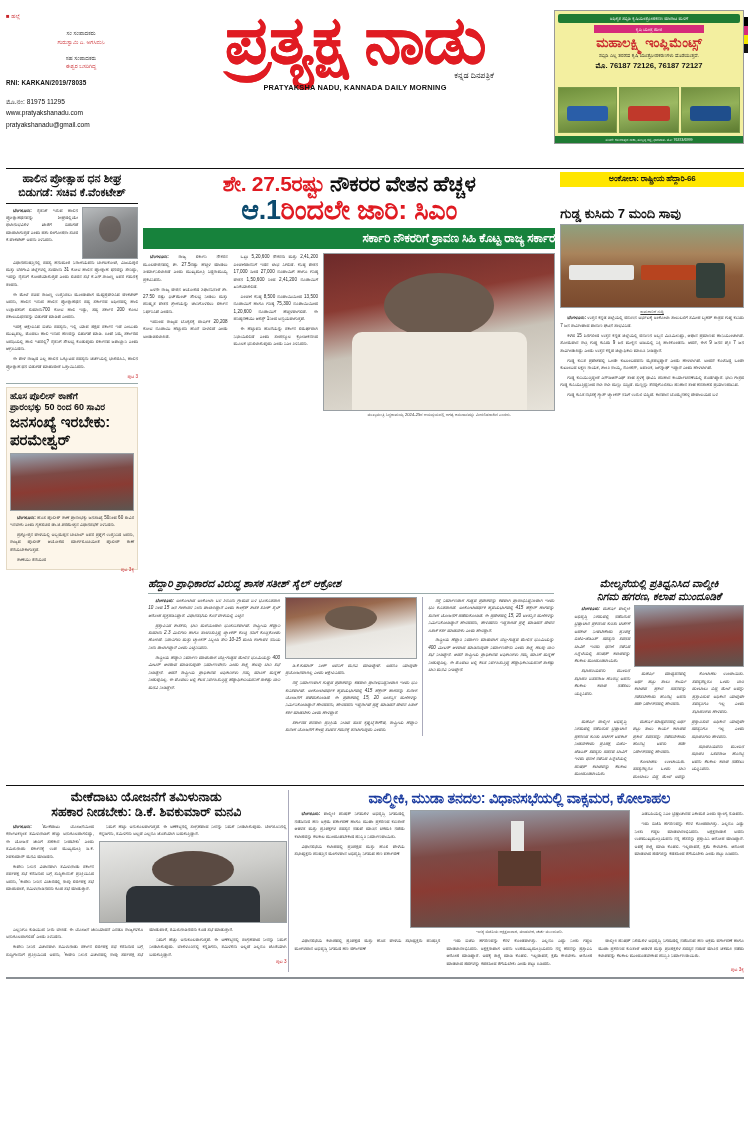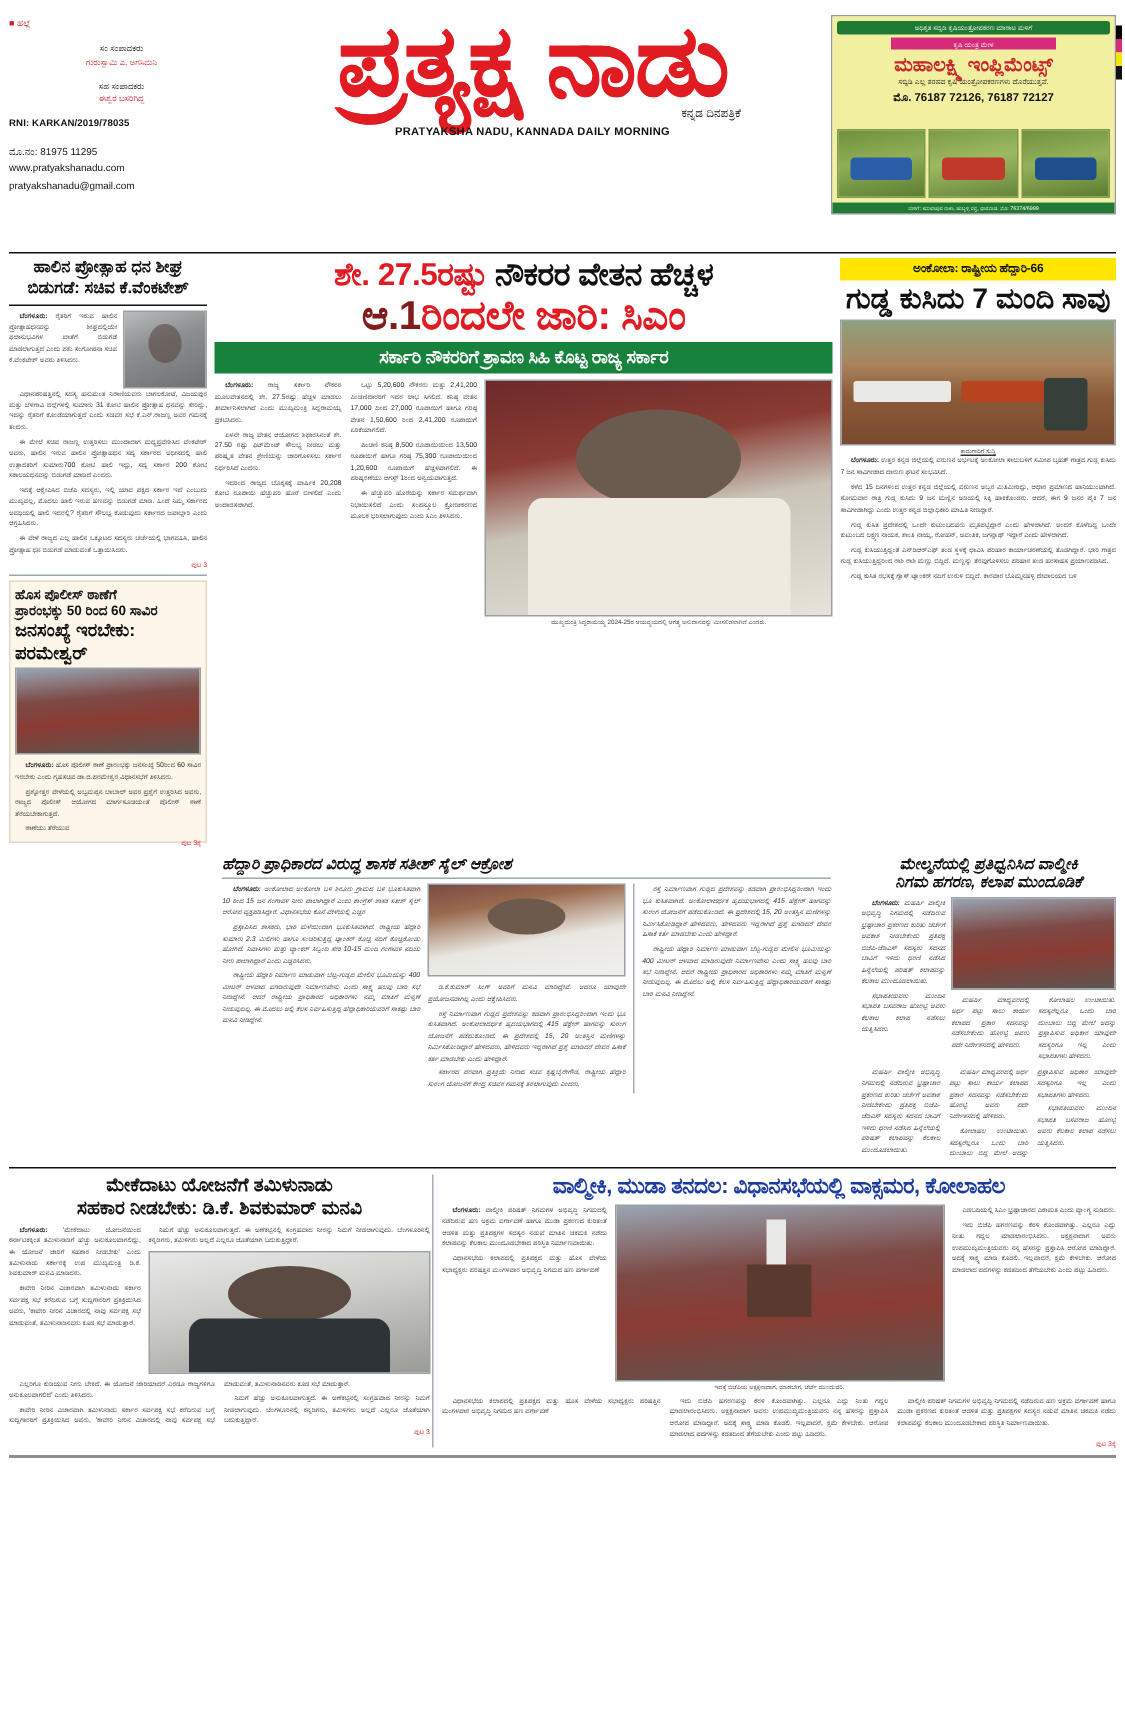--- a/index.html
+++ b/index.html
@@ -86,31 +86,31 @@
   .col-left { width: 133px; }
   .col-mid { width: 415px; }
   .col-right { width: 185px; }
 
   .lead-hd1 { font-size: 11px; color: #111; font-weight: bold; line-height: 1.25; text-align: center; }
   .rule-left { border-top: 1.3px solid #111; margin: 3px 0; }
 
   .main-hd-1 { font-size: 21px; line-height: 1.1; font-weight: bold; color: #111; text-align: center; letter-spacing: -.3px; }
   .main-hd-1 .red { color: #e01b22; }
   .main-hd-2 { font-size: 27px; line-height: 1.08; font-weight: bold; color: #e01b22; text-align: center; letter-spacing: -.3px; margin-top: 1px; }
-  .main-hd-2 .blue { color: #7f1d1d; }
+  .main-hd-2 .blue { color: #0c4a6e; }
   .green-band {
     background: #17823c; color: #fff; font-size: 12px; font-weight: bold;
-    text-align: center; padding: 3px 0 4px; margin-top: 3px; letter-spacing: -.2px;
+    text-align: right; padding: 3px 0 4px; margin-top: 3px; letter-spacing: -.2px;
   }
 
   .yellow-band {
     background: #ffe600; color: #111; font-size: 8px; font-weight: bold;
     text-align: center; padding: 2px 0 2.5px; letter-spacing: -.2px;
   }
-  .right-hd { font-size: 19px; font-weight: bold; text-align: center; line-height: 1.15; margin: 2px 0 3px; color: #111; }
+  .right-hd { font-size: 13px; font-weight: bold; text-align: left; line-height: 1.15; margin: 20px 0 3px; color: #111; }
 
   .two-col { column-count: 2; column-gap: 6px; column-rule: none; }
   .three-col { column-count: 3; column-gap: 6px; }
 
   
   .sec2 { display: flex; gap: 20px; margin-top: 4px; font-style: italic; }
   .mid2 { width: 415px; }
   .right2 { width: 185px; }
   .sec-hd { font-size: 10.5px; font-weight: bold; color: #111; line-height: 1.2; }
   .sec-hd.center { text-align: center; }
@@ -210,21 +210,21 @@
         <p>ಈ ವೇಳೆ ರಾಜ್ಯದ ಎಲ್ಲ ಹಾಲಿನ ಒಕ್ಕೂಟದ ಸದಸ್ಯರು ಚರ್ಚೆಯಲ್ಲಿ ಭಾಗವಹಿಸಿ, ಹಾಲಿನ ಪ್ರೋತ್ಸಾಹ ಧನ ಬಿಡುಗಡೆ ಮಾಡುವಂತೆ ಒತ್ತಾಯಿಸಿದರು.</p>
         <div class="endmark">ಪುಟ 3</div>
       </div>
 
       <div style="clear:both;"></div>
       <div class="rule-thin"></div>
 
       <div style="background:#fdf6ea; border:1px solid #e4d9c4; padding:3px;">
         <div class="kn-h" style="font-size:9px;">ಹೊಸ ಪೊಲೀಸ್ ಠಾಣೆಗೆ</div>
         <div class="kn-h" style="font-size:9px;">ಪ್ರಾರಂಭಕ್ಕು 50 ರಿಂದ 60 ಸಾವಿರ</div>
-        <div class="kn-h" style="font-size:12px;">ಜನಸಂಖ್ಯೆ ಇರಬೇಕು: ಪರಮೇಶ್ವರ್</div>
+        <div class="kn-h" style="font-size:15px;">ಜನಸಂಖ್ಯೆ ಇರಬೇಕು: ಪರಮೇಶ್ವರ್</div>
         <div class="photo ph-assembly" style="height:58px;margin:3px 0;"></div>
         <div class="body-col">
           <p><b>ಬೆಂಗಳೂರು:</b>
              <span>ಹೊಸ ಪೊಲೀಸ್ ಠಾಣೆ ಪ್ರಾರಂಭಕ್ಕು ಜನಸಂಖ್ಯೆ 50ರಿಂದ 60 ಸಾವಿರ ಇರಬೇಕು ಎಂದು ಗೃಹಸಚಿವ ಡಾ.ಜಿ.ಪರಮೇಶ್ವರ ವಿಧಾನಸಭೆಗೆ ತಿಳಿಸಿದರು.</span></p>
           <p>ಪ್ರಶ್ನೋತ್ತರ ವೇಳೆಯಲ್ಲಿ ಅಬ್ಬಮಪ್ಪನ ಬಾಬಾಲ್ ಅವರ ಪ್ರಶ್ನೆಗೆ ಉತ್ತರಿಸಿದ ಅವರು, ರಾಜ್ಯದ ಪೊಲೀಸ್ ಆಯೋಗದ ಮಾರ್ಗಸೂಚಿಯಂತೆ ಪೊಲೀಸ್ ಠಾಣೆ ತೆರೆಯಬೇಕಾಗುತ್ತದೆ.</p>
           <p>ಠಾಣೆಯು ತೆರೆಯುವ</p>
           <div class="endmark">ಪುಟ 3ಕ್ಕೆ</div>
         </div>
       </div>
     </div>

